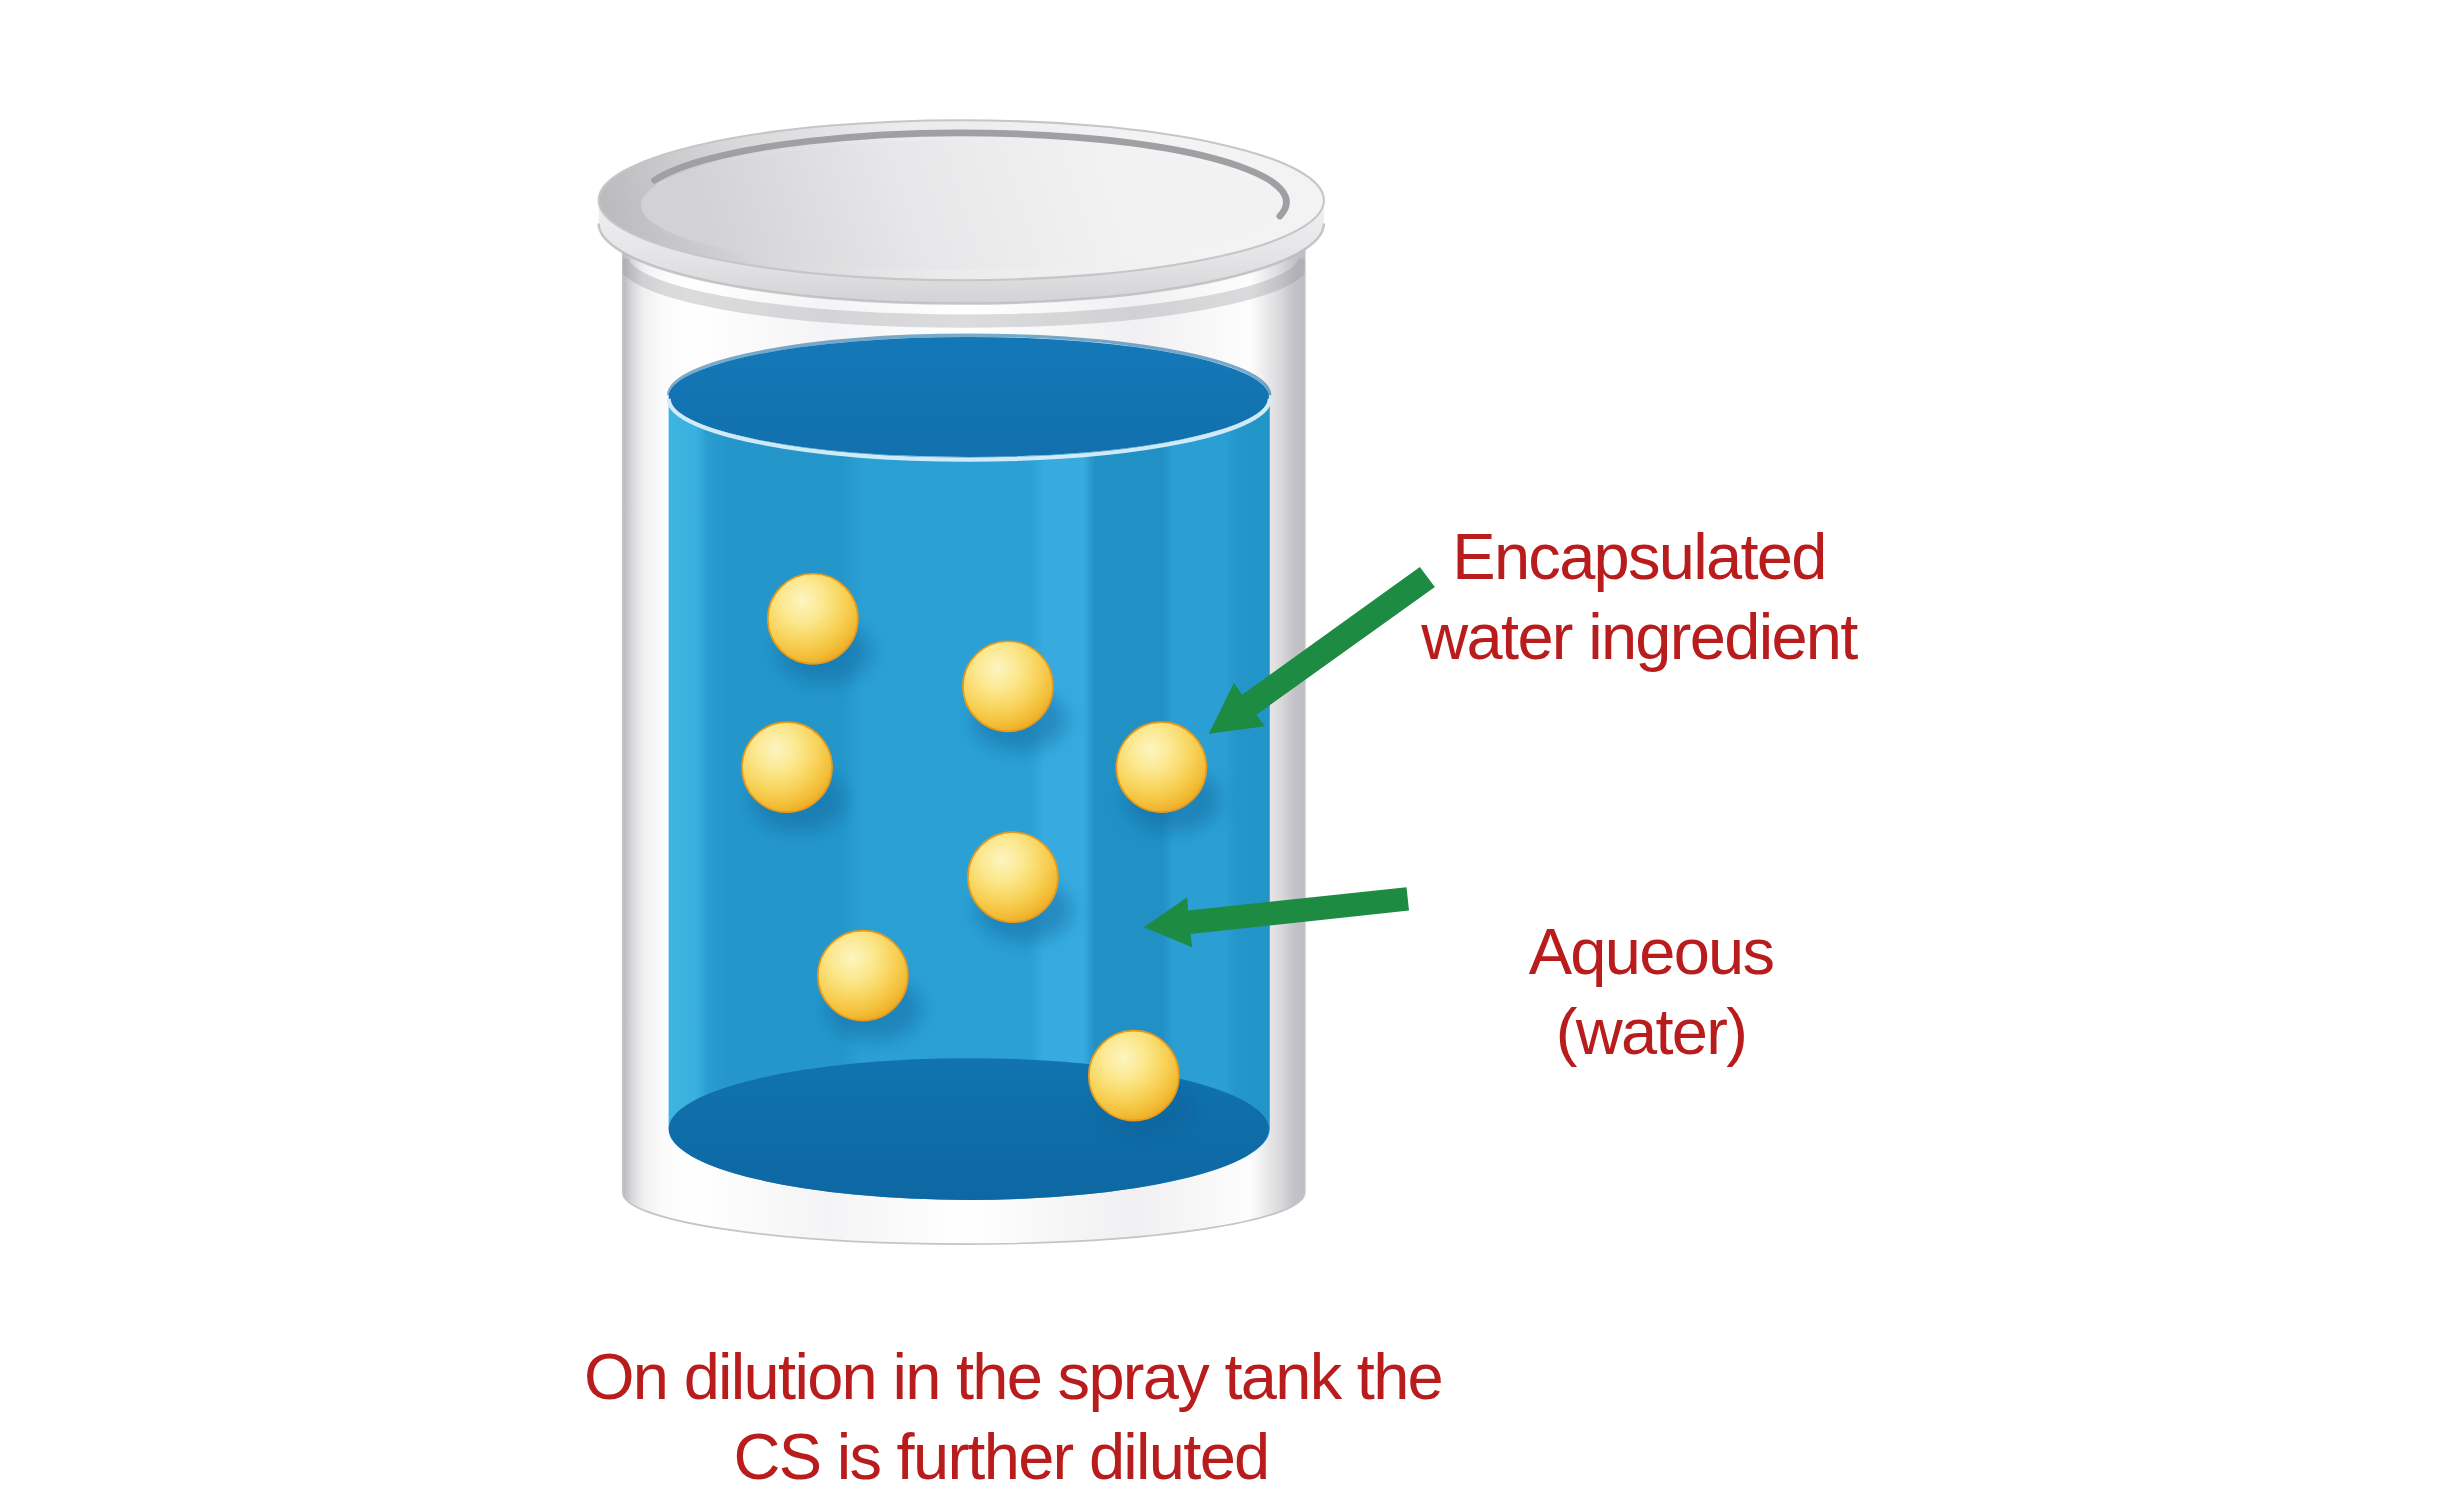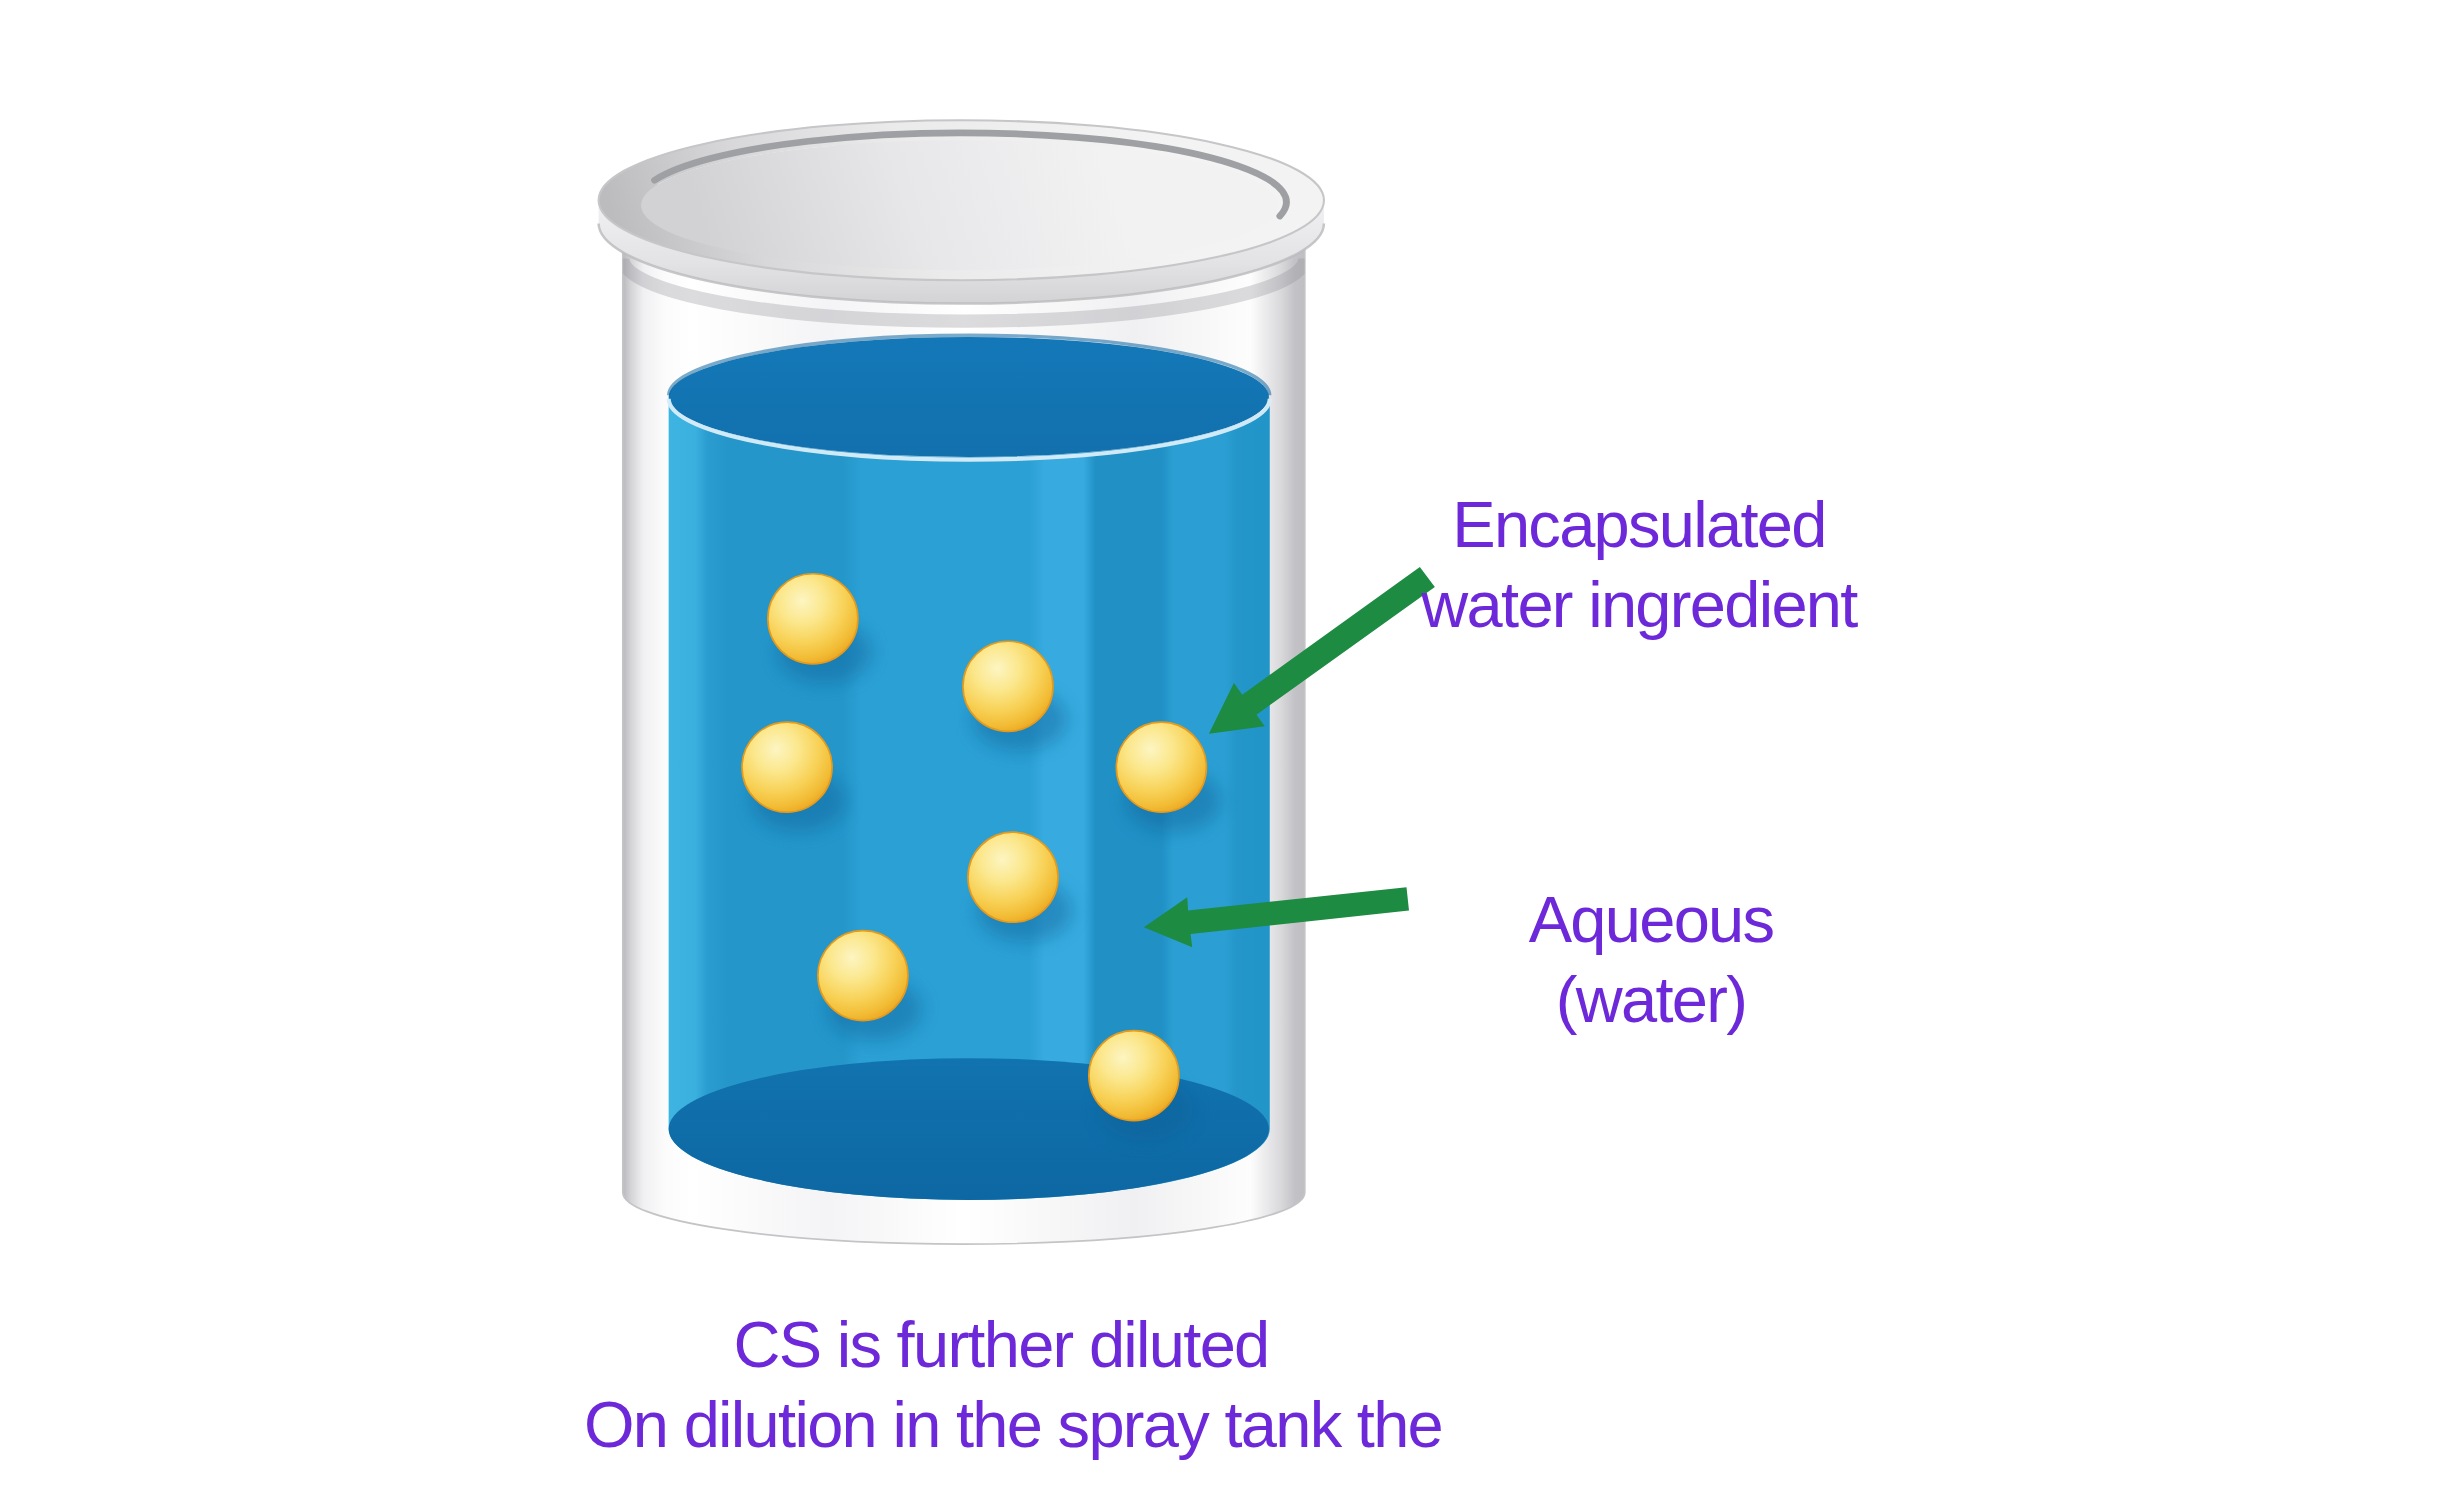--- a/index.html
+++ b/index.html
@@ -7,25 +7,26 @@
     position:relative;
     width:2462px;height:1501px;
     background:#ffffff;
     overflow:hidden;
     font-family:"Liberation Sans", sans-serif;
   }
   .stage svg{position:absolute;left:0;top:0;}
   .label{
     position:absolute;
     text-align:center;
-    color:#6d28d9;
+    color:#b91c1c;
     font-size:65px;
     line-height:80px;
     letter-spacing:-1.7px;
     white-space:nowrap;
+    margin-top:32px;
   }
 </style>
 </head>
 <body>
 
 <div class="stage">
 
   <svg width="2462" height="1501" viewBox="0 0 2953 1800">
     <defs>
       <linearGradient id="glassGrad" gradientUnits="userSpaceOnUse" x1="747" y1="0" x2="1565" y2="0">
@@ -171,18 +172,18 @@
     <div>Encapsulated</div>
     <div>water ingredient</div>
   </div>
 
   <div class="label" style="left:1359px;top:880px;width:584px;">
     <div>Aqueous</div>
     <div>(water)</div>
   </div>
 
   <div class="label" style="left:584px;top:1305px;width:834px;">
+    <div>On dilution in the spray tank the</div>
     <div>CS is further diluted</div>
-    <div>On dilution in the spray tank the</div>
   </div>
 
 </div>
 
 
 </body></html>

